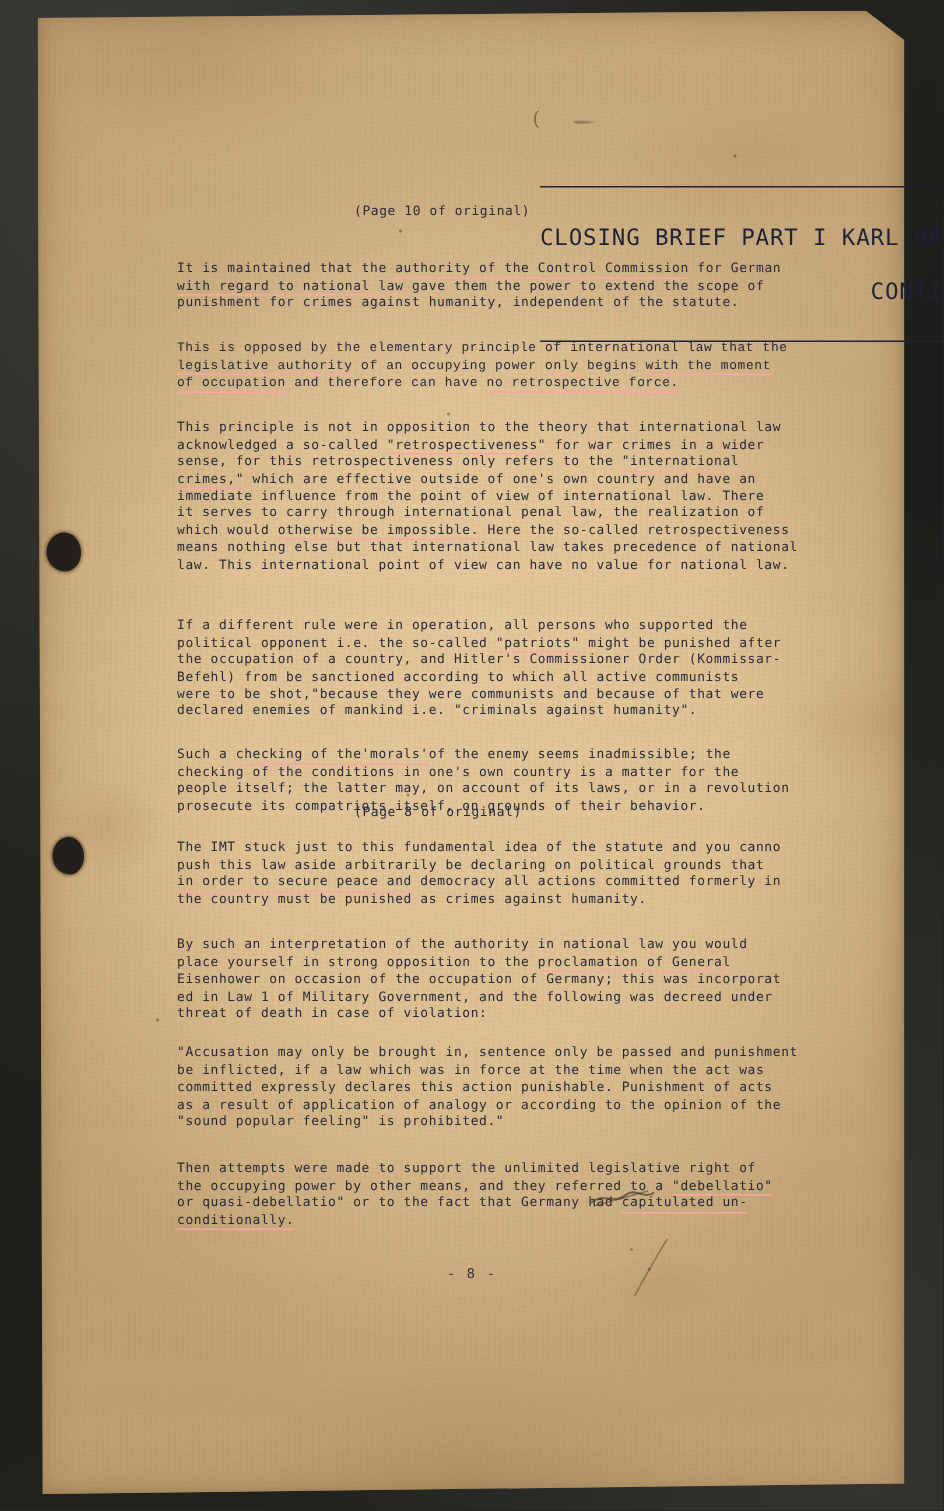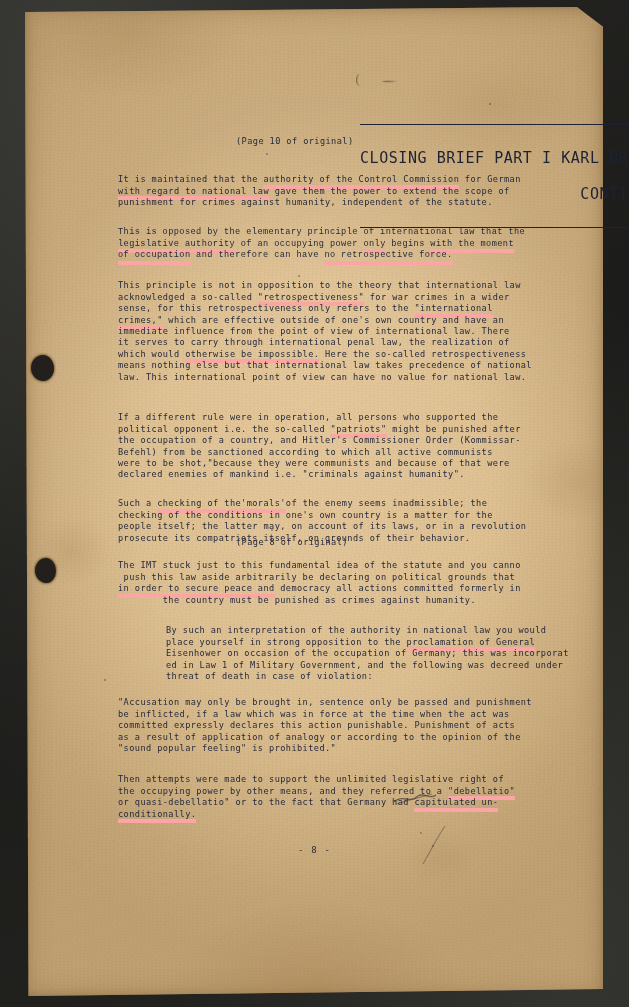--- a/index.html
+++ b/index.html
@@ -144,21 +144,21 @@
 
   
   .para {
     position: absolute;
     left: 118px;
     white-space: pre;
   }
 
   
   .u {
-    border-bottom: 4px solid #fca5a5;
+    border-bottom: 1px solid #fca5a5;
     padding-bottom: 0.3px;
   }
 
   
   #paren {
     position: absolute;
     left: 355px;
     top: 74px;
     font-size: 13px;
     color: rgba(60,52,44,0.55);
@@ -277,28 +277,28 @@
 
     <div class="para" style="top:487px;">
 <span>Such a <span class="u">checking of the'morals'</span>of the enemy seems inadmissible; the</span>
 <span>checking of the conditions in one's own country is a matter for the</span>
 <span>people itself; the latter may, on account of its laws, or in a revolution</span>
 <span>prosecute its compatriots itself, on grounds of their behavior.</span>
     </div>
 
     <div class="blk" style="left:236px; top:537px;"><span>(Page 8 of original)</span></div>
 
-    <div class="para" style="top:549px;text-align:center;">
+    <div class="para" style="top:549px;">
 <span>The IMT stuck just to this fundamental idea of the statute and you canno</span>
 <span>push this law aside arbitrarily be declaring on political grounds that</span>
 <span><span class="u">in order to secure peace and</span> democracy all actions committed formerly in</span>
 <span>the country must be punished as crimes against humanity.</span>
     </div>
 
-    <div class="para" style="top:614px;margin-left:48px;">
+    <div class="para" style="top:614px;">
 <span>By such an interpretation of the authority in national law you would</span>
 <span>place yourself in strong opposition to the <span class="u">proclamation of General</span></span>
 <span>Eisenhower on occasion of the occupation of Germany; this was incorporat</span>
 <span>ed in Law 1 of Military Government, and the following was decreed under</span>
 <span>threat of death in case of violation:</span>
     </div>
 
     <div class="para" style="top:686px;">
 <span>"Accusation may only be brought in, sentence only be passed and punishment</span>
 <span>be inflicted, if a law which was in force at the time when the act was</span>

